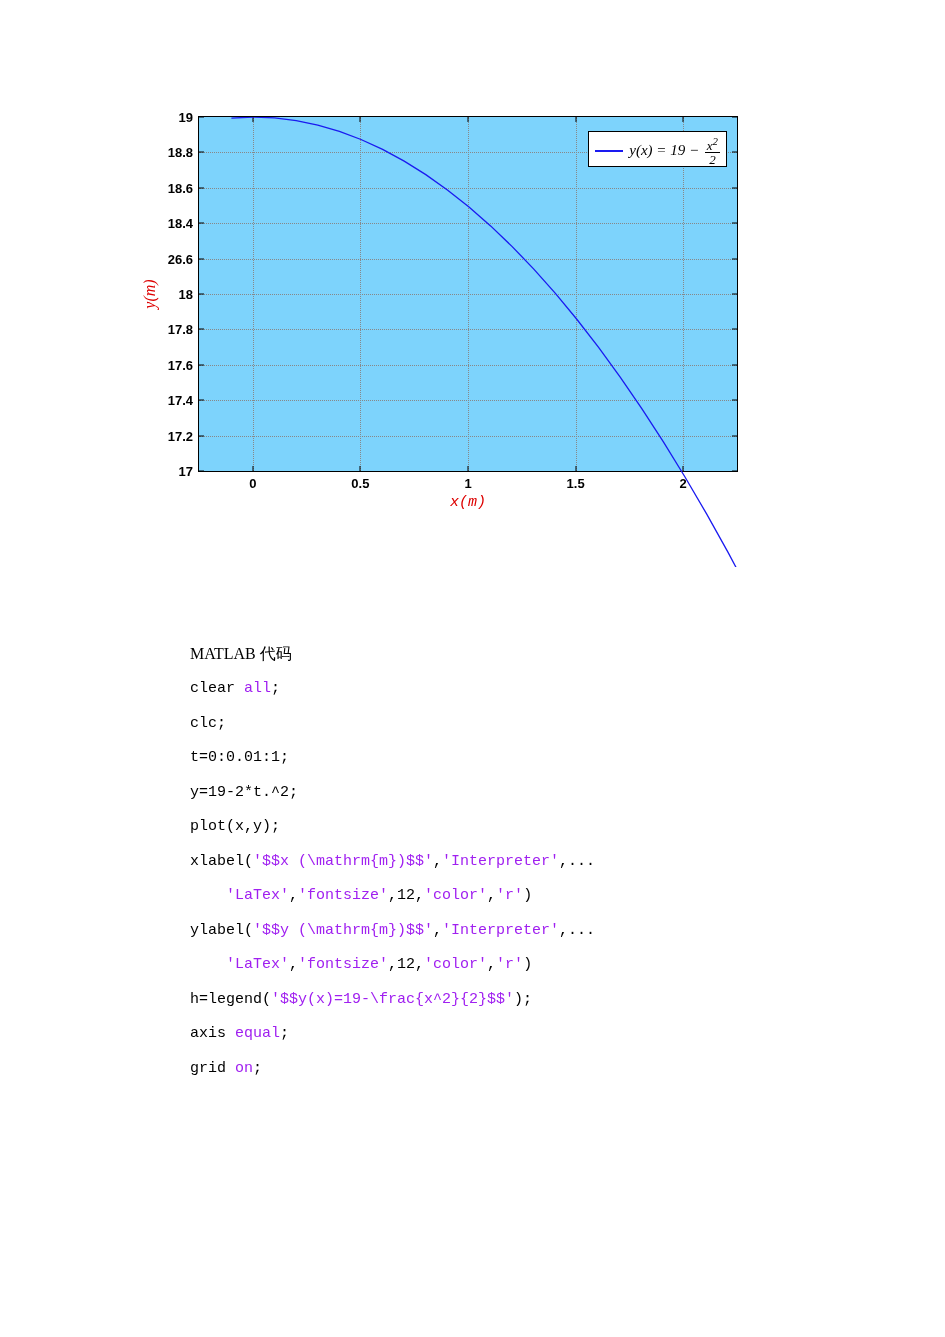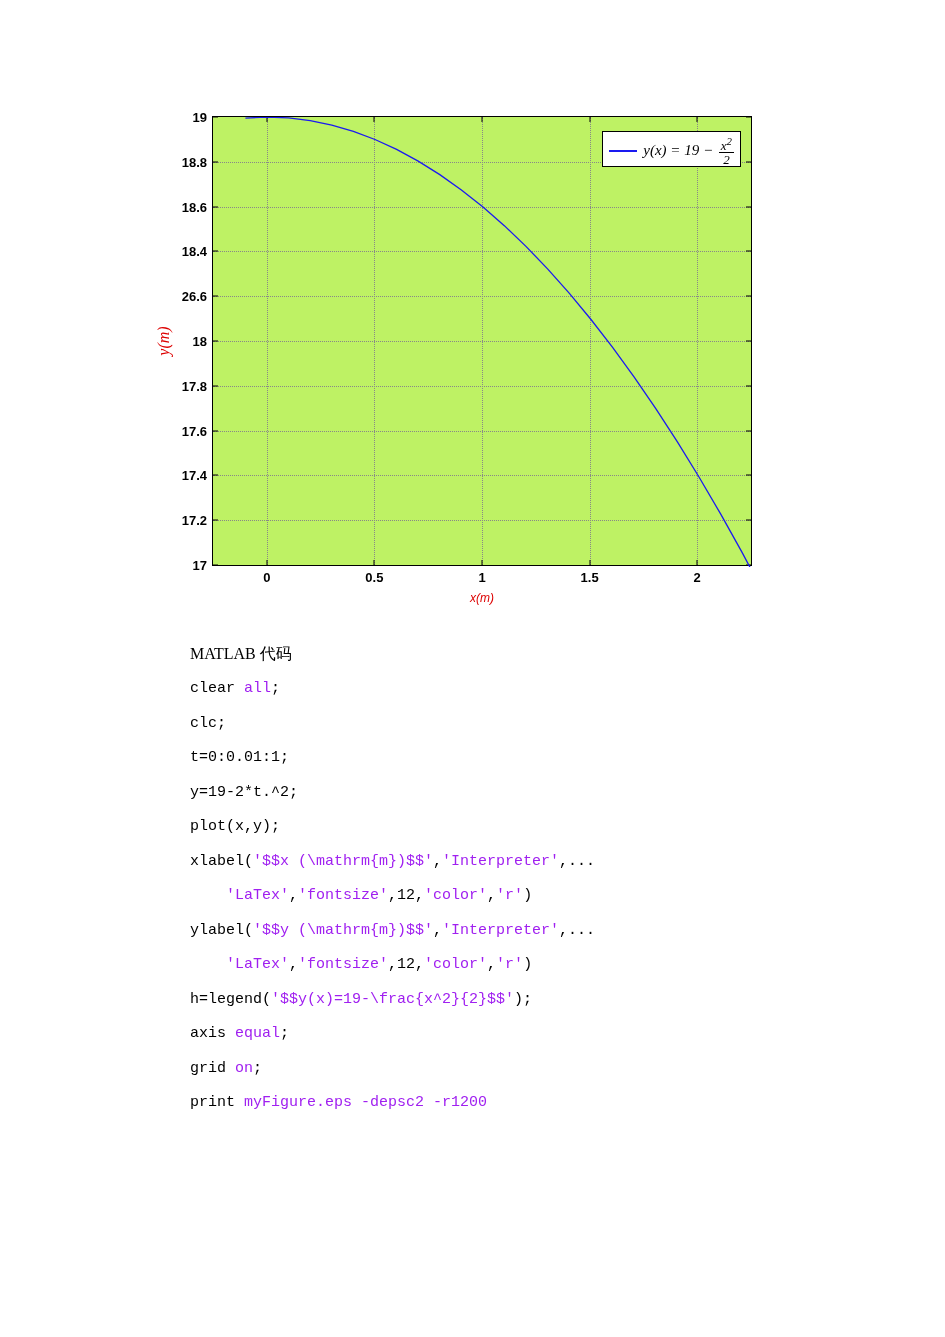--- a/index.html
+++ b/index.html
@@ -10,27 +10,27 @@
       width: 945px;
       box-sizing: border-box;
     }
     .chart-wrap {
       position: relative;
       width: 590px;
       height: 474px;
     }
     .plot-area {
       position: absolute;
-      left: 50px;
+      left: 36px;
       top: 6px;
       width: 540px;
-      height: 450px;
+      height: 356px;
       border: 1.5px solid #000;
       box-sizing: border-box;
-      background: #bef264;
+      background: #7dd3fc;
     }
     .y-tick {
       position: absolute;
       left: -46px;
       width: 40px;
       text-align: right;
       font-size: 13px;
       font-weight: bold;
       font-family: Arial, Helvetica, sans-serif;
       transform: translateY(-50%);
@@ -88,23 +88,23 @@
       bottom: 0;
       border-left: 1px dotted #888;
       width: 0;
     }
     .x-label {
       position: absolute;
       bottom: -40px;
       left: 50%;
       transform: translateX(-50%);
       color: #d00;
-      font-family: Liberation Sans, sans-serif;
-      font-style: italic;
-      font-size: 12px;
+      font-family: Liberation Mono, monospace;
+      font-style: italic;
+      font-size: 15px;
     }
     .y-label {
       position: absolute;
       left: -64px;
       top: 50%;
       transform: translateY(-50%) rotate(-90deg);
       transform-origin: center;
       color: #d00;
       font-family: "Times New Roman", serif;
       font-style: italic;
@@ -268,14 +268,13 @@
   <div class="code-line">t=0:0.01:1;</div>
   <div class="code-line">y=19-2*t.^2;</div>
   <div class="code-line">plot(x,y);</div>
   <div class="code-line"><span>xlabel(</span><span class="mstr">'$$x (\mathrm{m})$$'</span><span>,</span><span class="mstr">'Interpreter'</span><span>,...</span></div>
   <div class="code-line"><span>    </span><span class="mstr">'LaTex'</span><span>,</span><span class="mstr">'fontsize'</span><span>,12,</span><span class="mstr">'color'</span><span>,</span><span class="mstr">'r'</span><span>)</span></div>
   <div class="code-line"><span>ylabel(</span><span class="mstr">'$$y (\mathrm{m})$$'</span><span>,</span><span class="mstr">'Interpreter'</span><span>,...</span></div>
   <div class="code-line"><span>    </span><span class="mstr">'LaTex'</span><span>,</span><span class="mstr">'fontsize'</span><span>,12,</span><span class="mstr">'color'</span><span>,</span><span class="mstr">'r'</span><span>)</span></div>
   <div class="code-line"><span>h=legend(</span><span class="mstr">'$$y(x)=19-\frac{x^2}{2}$$'</span><span>);</span></div>
   <div class="code-line"><span>axis </span><span class="mstr">equal</span><span>;</span></div>
   <div class="code-line"><span>grid </span><span class="mstr">on</span><span>;</span></div>
-  <div class="code-line"><span>print </span><span class="mstr">myFigure.eps -depsc2 -r1200</span></div>
 </div>
 
 </body></html>

